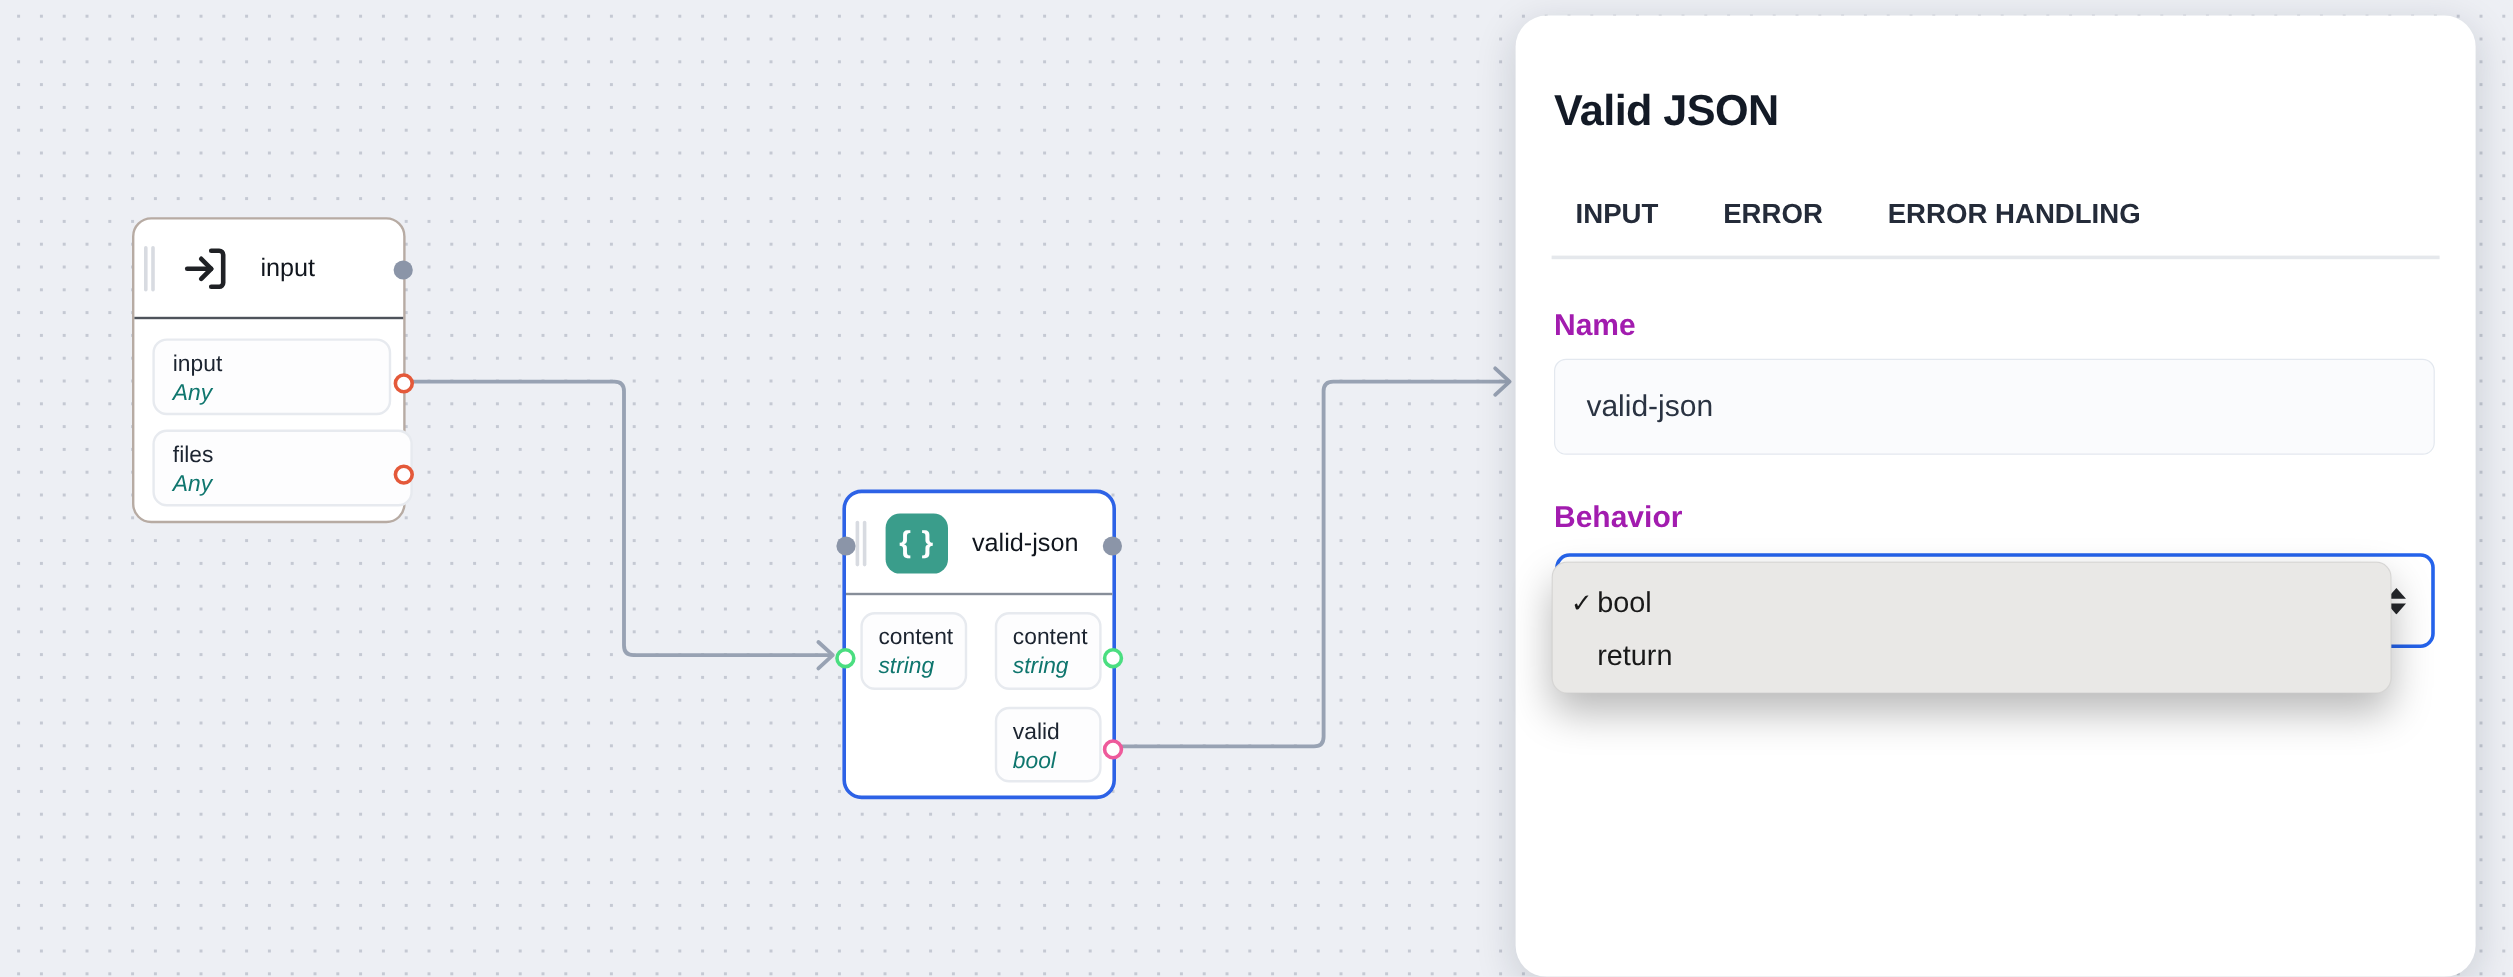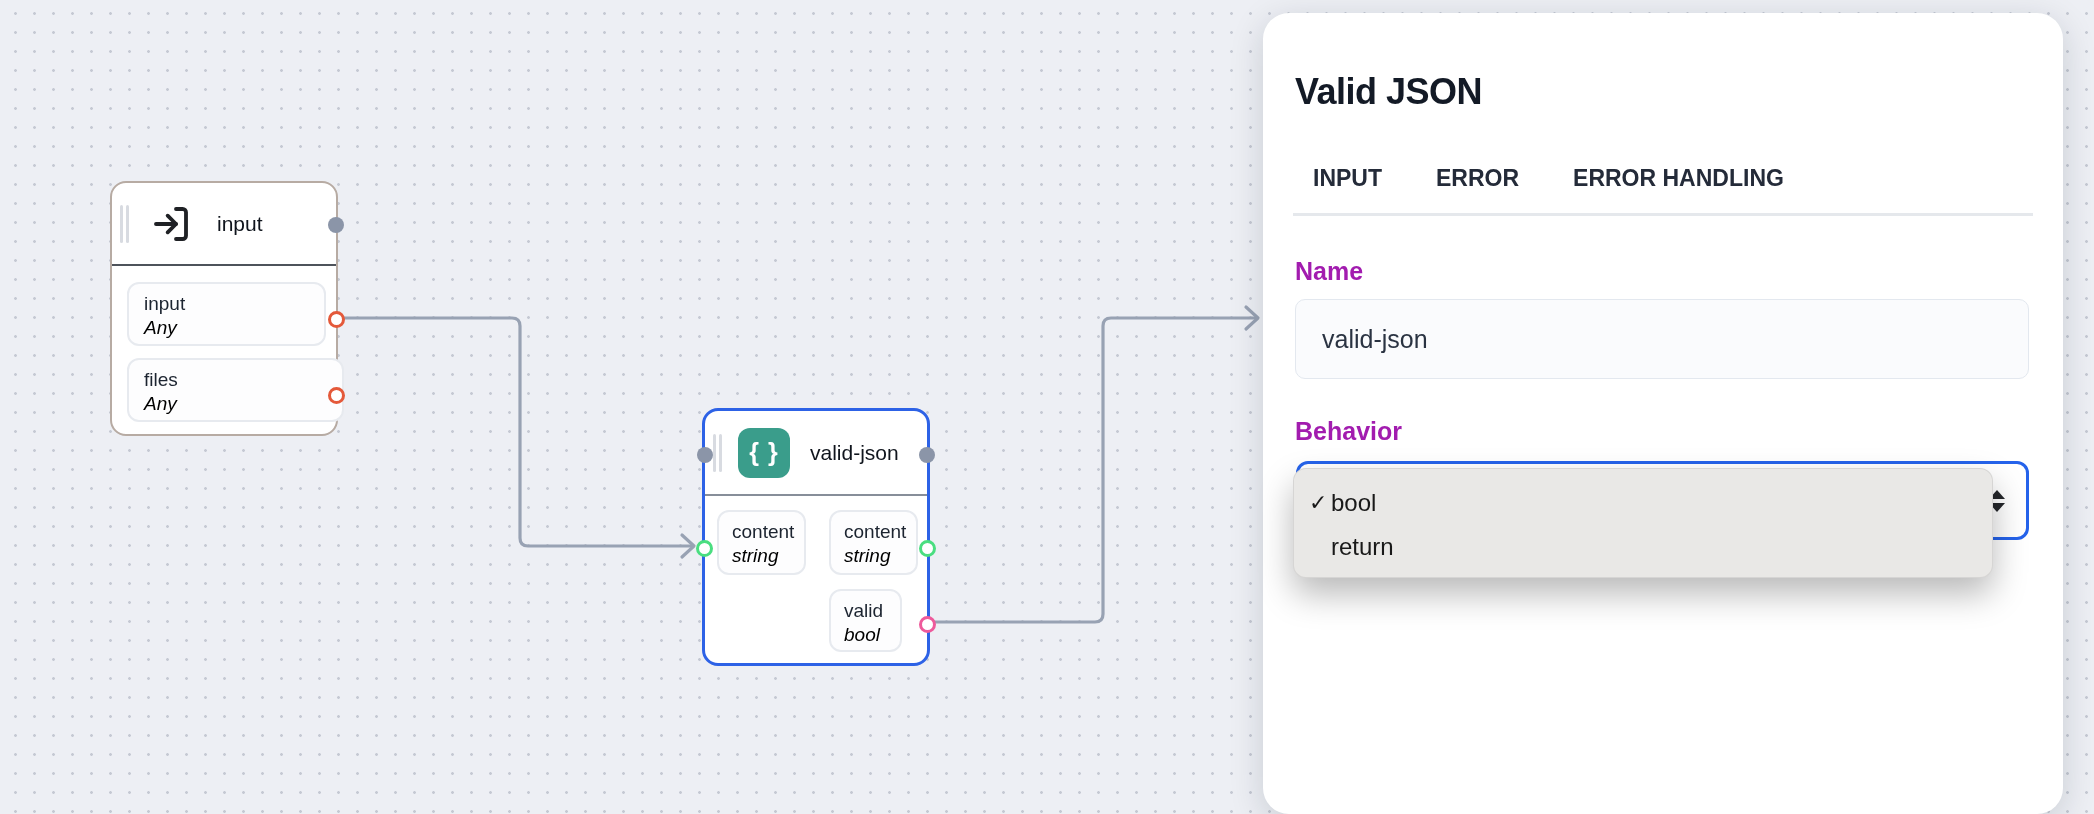--- a/index.html
+++ b/index.html
@@ -38,21 +38,21 @@
   }
   .node-title { font-size: 21px; font-weight: 500; color: #10151d; }
   #node-input .node-title { margin-left: 26px; }
   #node-valid .node-title { margin-left: 20px; }
 
   .port-box {
     position: absolute; background: #fdfdfe; border: 2px solid #e7eaef; border-radius: 12px;
     padding: 8px 0 0 15px; line-height: 24px; font-size: 19px;
   }
   .port-name { color: #1c2430; }
-  .port-type { font-style: italic; color: #000000; }
+  .port-type { font-style: italic; color: #0f766e; }
 
   
   .conn { position: absolute; border-radius: 50%; z-index: 3; }
   .conn.gray   { width: 16px; height: 16px; background: #8b95a8; }
   .conn.ring   { width: 17px; height: 17px; background: #fff; border: 3px solid; }
   .conn.orange { border-color: #e4593a; }
   .conn.green  { border-color: #4ade80; }
   .conn.pink   { border-color: #ee5a9b; }
 
   
@@ -162,21 +162,21 @@
   </div>
 
   <div class="port-box" style="left:12px; top:99px; width:89px; height:65px; padding-left:13px;">
     <div class="port-name">content</div>
     <div class="port-type">string</div>
   </div>
   <div class="port-box" style="left:124px; top:99px; width:89px; height:65px; padding-left:13px;">
     <div class="port-name">content</div>
     <div class="port-type">string</div>
   </div>
-  <div class="port-box" style="left:124px; top:178px; width:73px; height:63px; padding-left:13px;">
+  <div class="port-box" style="left:124px; top:178px; width:89px; height:63px; padding-left:13px;">
     <div class="port-name">valid</div>
     <div class="port-type">bool</div>
   </div>
 
   <span class="conn gray" style="left:-8px;   top:36px;"></span>
   <span class="conn gray" style="right:-8px;  top:36px;"></span>
   <span class="conn ring green" style="left:-9px;   top:129px;"></span>
   <span class="conn ring green" style="right:-9px;  top:129px;"></span>
   <span class="conn ring pink" style="right:-9px;  top:205px;"></span>
 </div>

